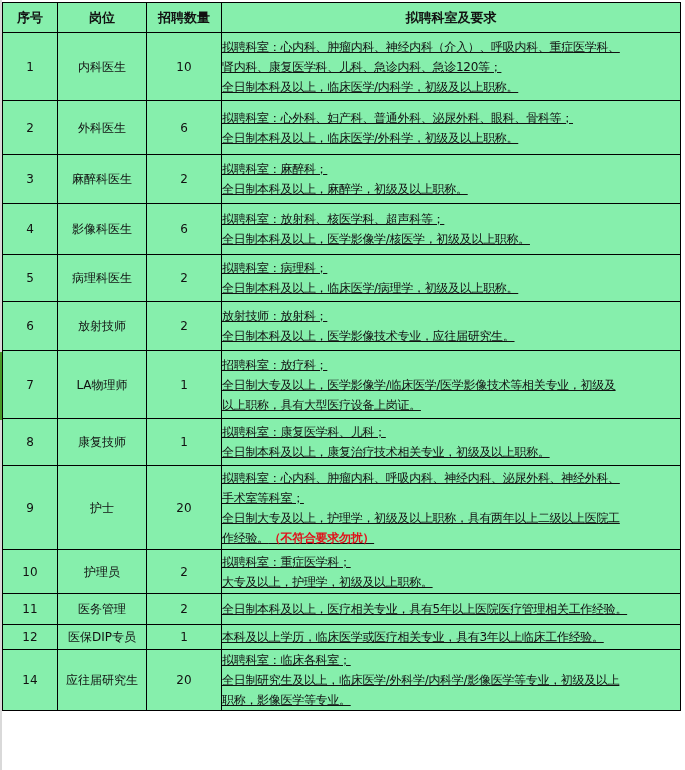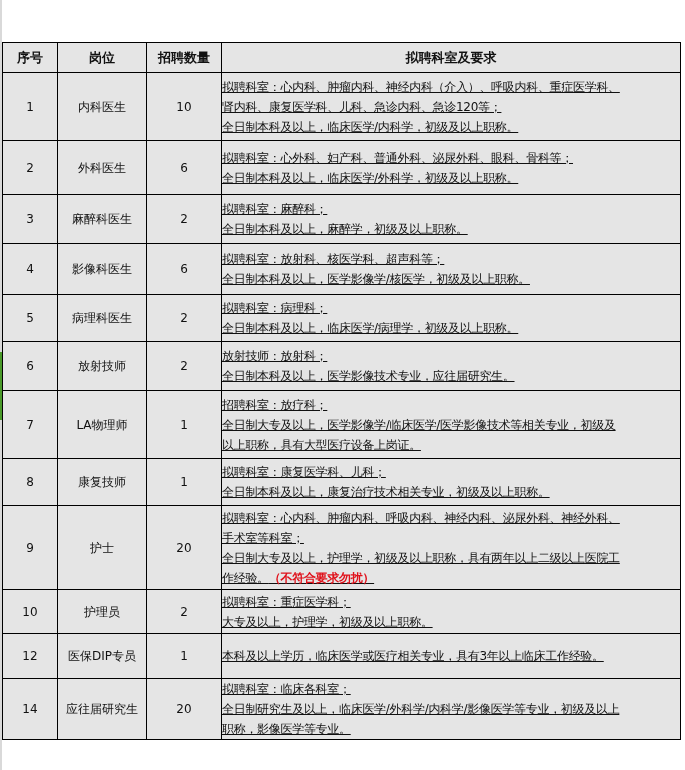--- a/index.html
+++ b/index.html
@@ -14,22 +14,21 @@
     background: #d9d9d9;
   }
   .green-mark {
     position: absolute; left: 0; top: 352px; width: 2px; height: 68px;
     background: #4a9a2a;
   }
   table.sheet {
     position: absolute; left: 2px; top: 2px;
     border-collapse: collapse;
     table-layout: fixed;
-    background: #e5e5e5;
-    margin-top: 40px;
+    background: #86efac;
   }
   table.sheet td, table.sheet th {
     border: 1px solid #000000;
     padding: 0;
     color: #111111;
     font-size: 12px;
     line-height: 20px;
   }
   table.sheet th {
     font-weight: bold;
@@ -160,21 +159,29 @@
       </tr>
       <tr style="height: 44px;">
         <td class="c-num">10</td>
         <td class="c-pos">护理员</td>
         <td class="c-count">2</td>
         <td class="c-req">
           <span class="req-line"><span>拟聘科室：重症医学科；</span></span>
           <span class="req-line"><span>大专及以上，护理学，初级及以上职称。</span></span>
         </td>
       </tr>
-      <tr style="height: 45px;">
+      <tr style="height: 31px;">
+        <td class="c-num">11</td>
+        <td class="c-pos">医务管理</td>
+        <td class="c-count">2</td>
+        <td class="c-req">
+          <span class="req-line"><span>全日制本科及以上，医疗相关专业，具有5年以上医院医疗管理相关工作经验。</span></span>
+        </td>
+      </tr>
+      <tr style="height: 25px;">
         <td class="c-num">12</td>
         <td class="c-pos">医保DIP专员</td>
         <td class="c-count">1</td>
         <td class="c-req">
           <span class="req-line"><span>本科及以上学历，临床医学或医疗相关专业，具有3年以上临床工作经验。</span></span>
         </td>
       </tr>
       <tr style="height: 58px;">
         <td class="c-num">14</td>
         <td class="c-pos">应往届研究生</td>

